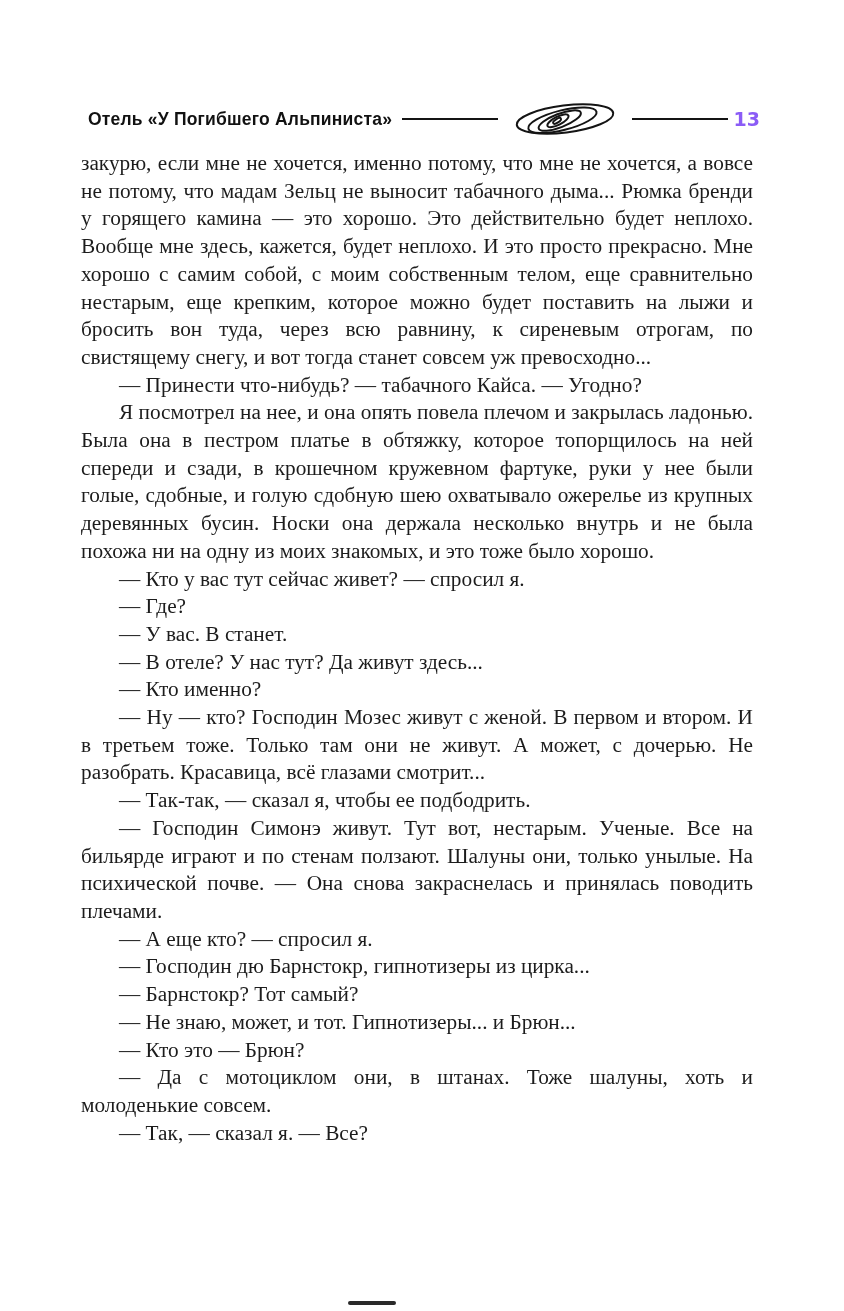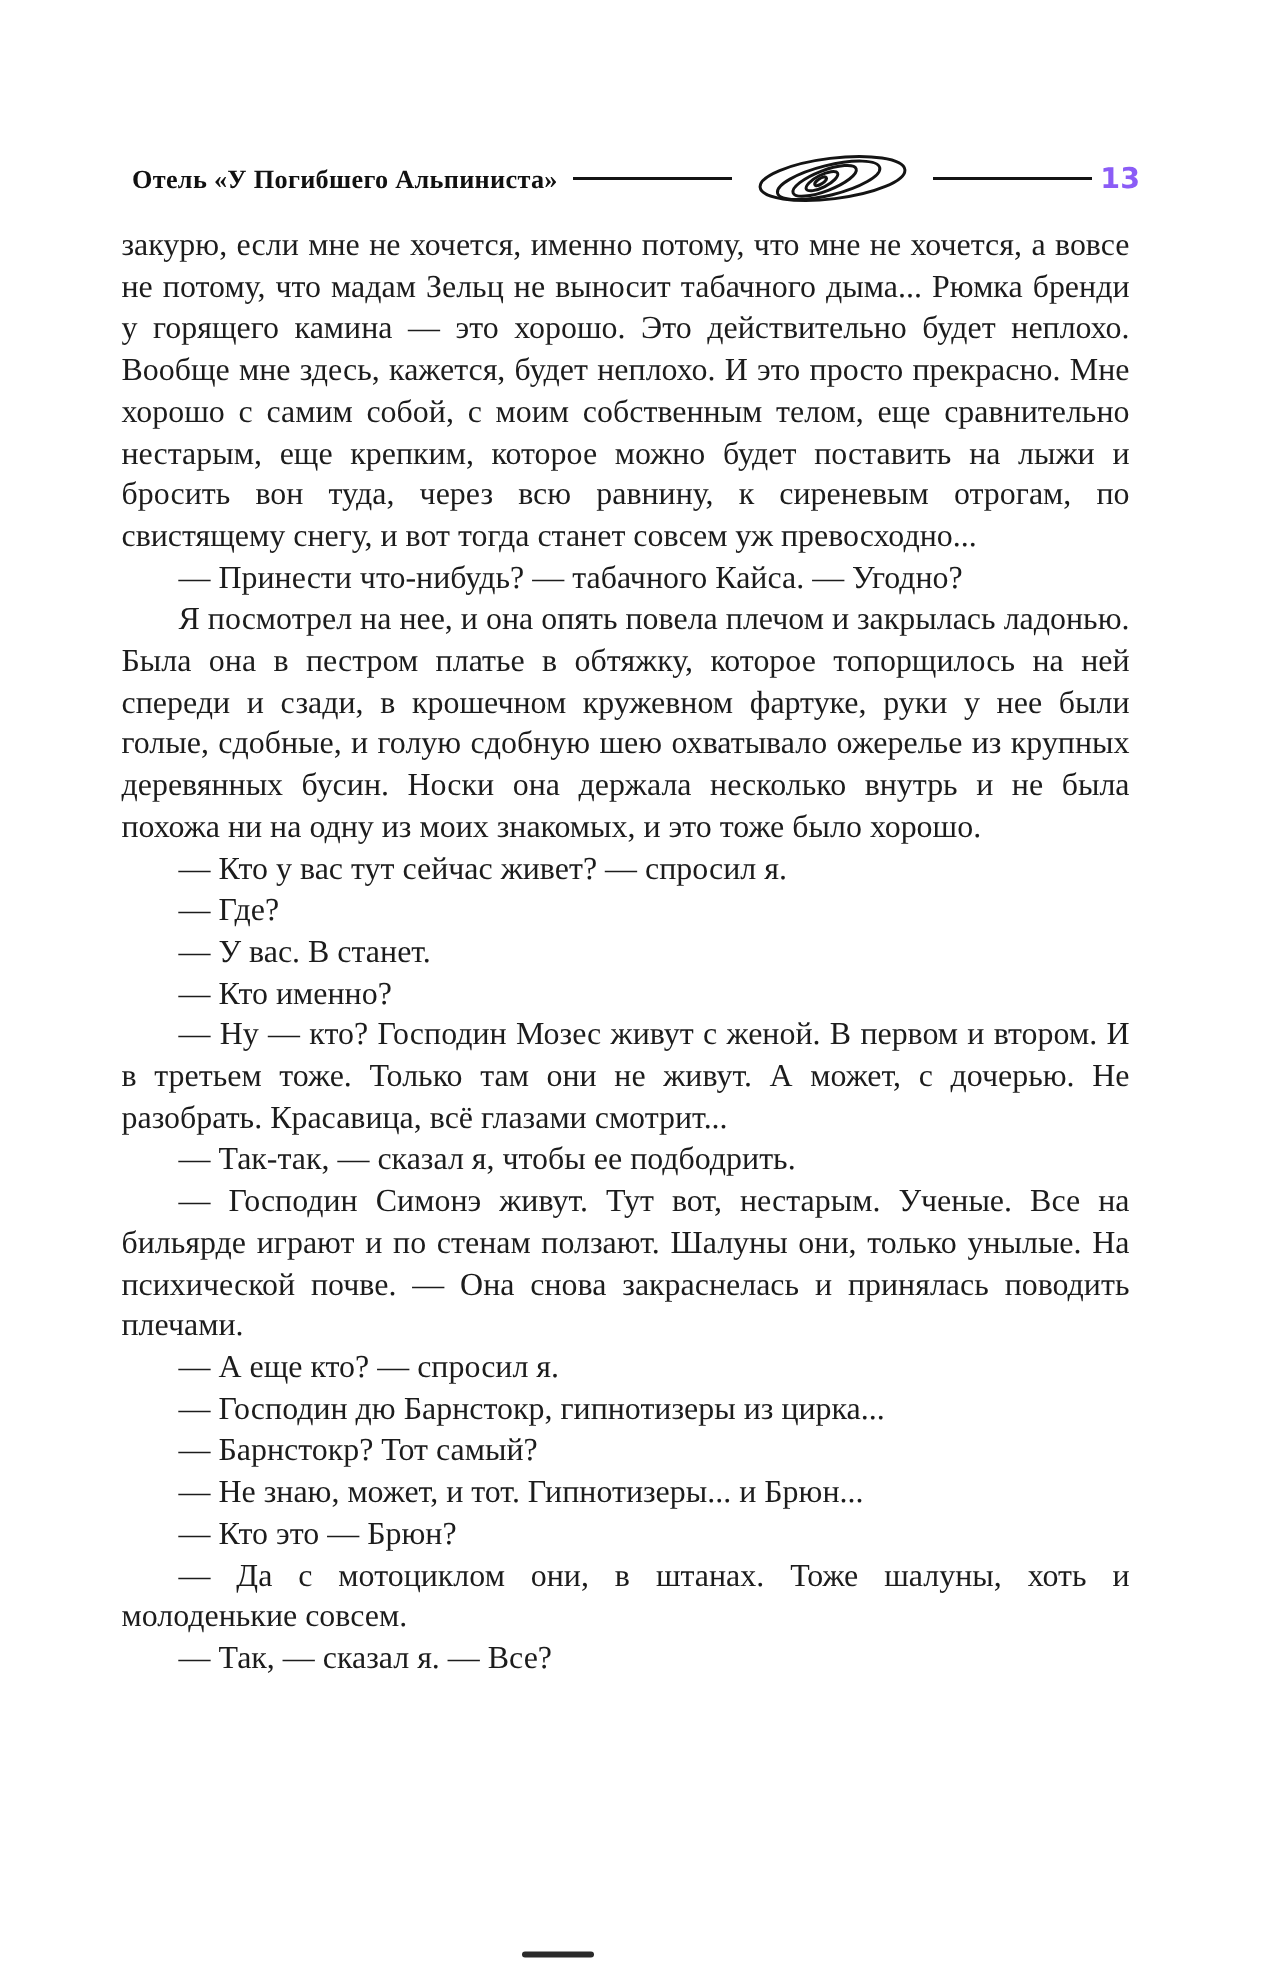--- a/index.html
+++ b/index.html
@@ -24,21 +24,21 @@
   .header {
     position: absolute;
     top: 96px;
     left: 88px;
     width: 672px;
     height: 46px;
     display: flex;
     align-items: center;
   }
   .header-title {
-    font-family: Liberation Serif, serif;
+    font-family: Liberation Sans, sans-serif;
     font-weight: bold;
     font-size: 17.5px;
     letter-spacing: 0.2px;
     white-space: nowrap;
     color: #111111;
     flex: 0 0 auto;
   }
   .header-rule {
     flex: 1 1 auto;
     height: 2px;
@@ -111,20 +111,21 @@
     <span class="page-number">13</span>
   </div>
 
   <div class="body-text">
       <p class="">закурю, если мне не хочется, именно потому, что мне не хочется, а вовсе не потому, что мадам Зельц не выносит табачного дыма... Рюмка бренди у горящего камина — это хорошо. Это действительно будет неплохо. Вообще мне здесь, кажется, будет неплохо. И это просто прекрасно. Мне хорошо с самим собой, с моим собственным телом, еще сравнительно нестарым, еще крепким, которое можно будет поставить на лыжи и бросить вон туда, через всю равнину, к сиреневым отрогам, по свистящему снегу, и вот тогда станет совсем уж превосходно...</p>
       <p class="indent">— Принести что-нибудь? — табачного Кайса. — Угодно?</p>
       <p class="indent">Я посмотрел на нее, и она опять повела плечом и закрылась ладонью. Была она в пестром платье в обтяжку, которое топорщилось на ней спереди и сзади, в крошечном кружевном фартуке, руки у нее были голые, сдобные, и голую сдобную шею охватывало ожерелье из крупных деревянных бусин. Носки она держала несколько внутрь и не была похожа ни на одну из моих знакомых, и это тоже было хорошо.</p>
       <p class="indent">— Кто у вас тут сейчас живет? — спросил я.</p>
       <p class="indent">— Где?</p>
       <p class="indent">— У вас. В станет.</p>
+      <p class="indent">— В отеле? У нас тут? Да живут здесь...</p>
       <p class="indent">— Кто именно?</p>
       <p class="indent">— Ну — кто? Господин Мозес живут с женой. В первом и втором. И в третьем тоже. Только там они не живут. А может, с дочерью. Не разобрать. Красавица, всё глазами смотрит...</p>
       <p class="indent">— Так-так, — сказал я, чтобы ее подбодрить.</p>
       <p class="indent">— Господин Симонэ живут. Тут вот, нестарым. Ученые. Все на бильярде играют и по стенам ползают. Шалуны они, только унылые. На психической почве. — Она снова закраснелась и принялась поводить плечами.</p>
       <p class="indent">— А еще кто? — спросил я.</p>
       <p class="indent">— Господин дю Барнстокр, гипнотизеры из цирка...</p>
       <p class="indent">— Барнстокр? Тот самый?</p>
       <p class="indent">— Не знаю, может, и тот. Гипнотизеры... и Брюн...</p>
       <p class="indent">— Кто это — Брюн?</p>
       <p class="indent">— Да с мотоциклом они, в штанах. Тоже шалуны, хоть и молоденькие совсем.</p>

